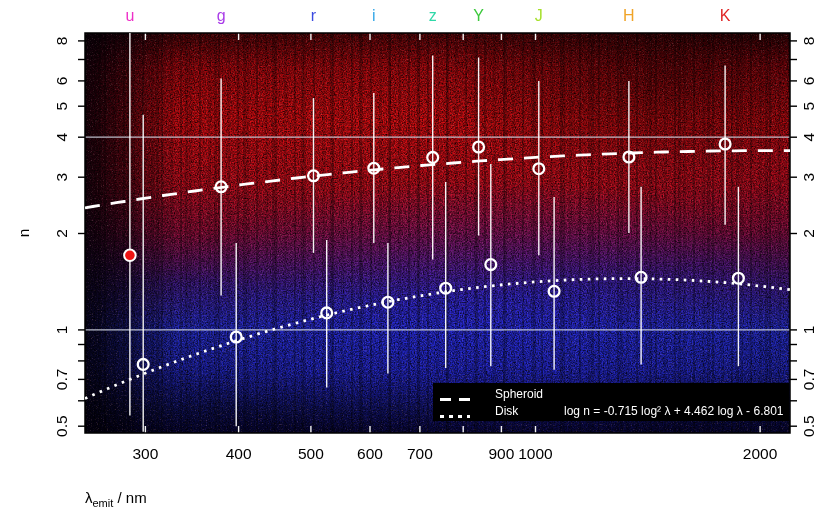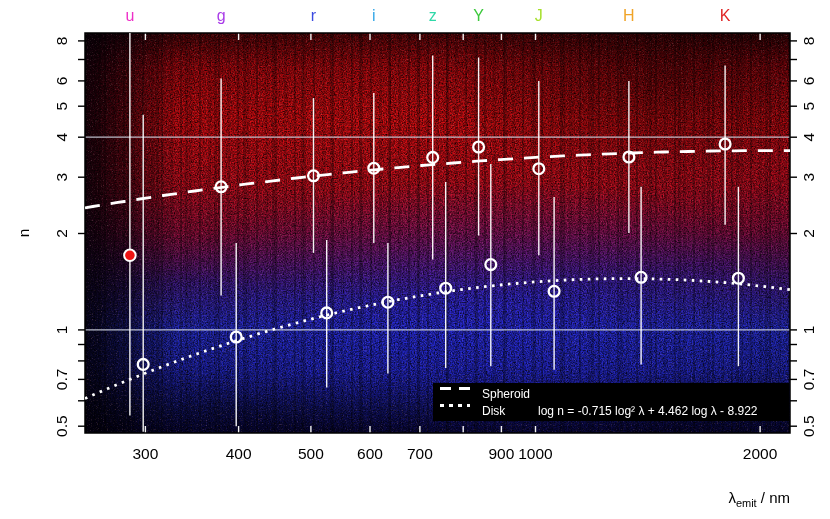--- a/index.html
+++ b/index.html
@@ -24,29 +24,29 @@
   svg.grain{position:absolute;inset:0;width:100%;height:100%;}
 
   
   #overlay{position:absolute;left:0;top:0;width:830px;height:519px;pointer-events:none;}
   #overlay text{font-family:"Liberation Sans",sans-serif;}
 
   
   .legend{position:absolute;left:433px;top:383px;width:356px;height:38px;background:#000;color:#fff;
     font-size:12px;line-height:14px;display:flex;flex-direction:column;justify-content:center;gap:3px;
     padding:2px 0 2px 7px;box-sizing:border-box;z-index:6;}
-  .lrow{display:flex;align-items:flex-start;white-space:nowrap;}
+  .lrow{display:flex;align-items:flex-end;white-space:nowrap;gap:13px;}
   .sample{width:30px;height:3px;flex:0 0 30px;margin-right:12px;}
   .sample.dash{background:repeating-linear-gradient(90deg,#fff 0 11px,rgba(0,0,0,0) 11px 19px);}
   .sample.dot{background:repeating-linear-gradient(90deg,#fff 0 4px,rgba(0,0,0,0) 4px 9px);}
   .lname{width:56px;flex:0 0 56px;}
   .lformula{letter-spacing:0;}
 
   
-  .x-axis-title{position:absolute;left:85px;top:489px;width:705px;text-align:right;font-size:15px;color:#000;z-index:4;}
+  .x-axis-title{position:absolute;left:85px;top:489px;width:705px;text-align:left;font-size:15px;color:#000;z-index:4;}
   .x-axis-title sub{font-size:11px;}
 </style>
 </head>
 <body>
 
 <div class="stage">
 
   <div class="plot">
     <div class="bg-clouds"></div>
     <svg class="grain" width="705" height="400" aria-hidden="true">
@@ -196,21 +196,21 @@
     </svg>
 
   <div class="legend">
     <div class="lrow">
       <span class="sample dash"></span>
       <span class="lname">Spheroid</span>
     </div>
     <div class="lrow">
       <span class="sample dot"></span>
       <span class="lname">Disk</span>
-      <span class="lformula">log n = -0.715 log² λ + 4.462 log λ - 8.922</span>
+      <span class="lformula">log n = -0.715 log² λ + 4.462 log λ - 6.801</span>
     </div>
   </div>
 
   <div class="x-axis-title">
     <span>λ</span><sub>emit</sub><span> / nm</span>
   </div>
 
 </div>
 
 </body></html>

